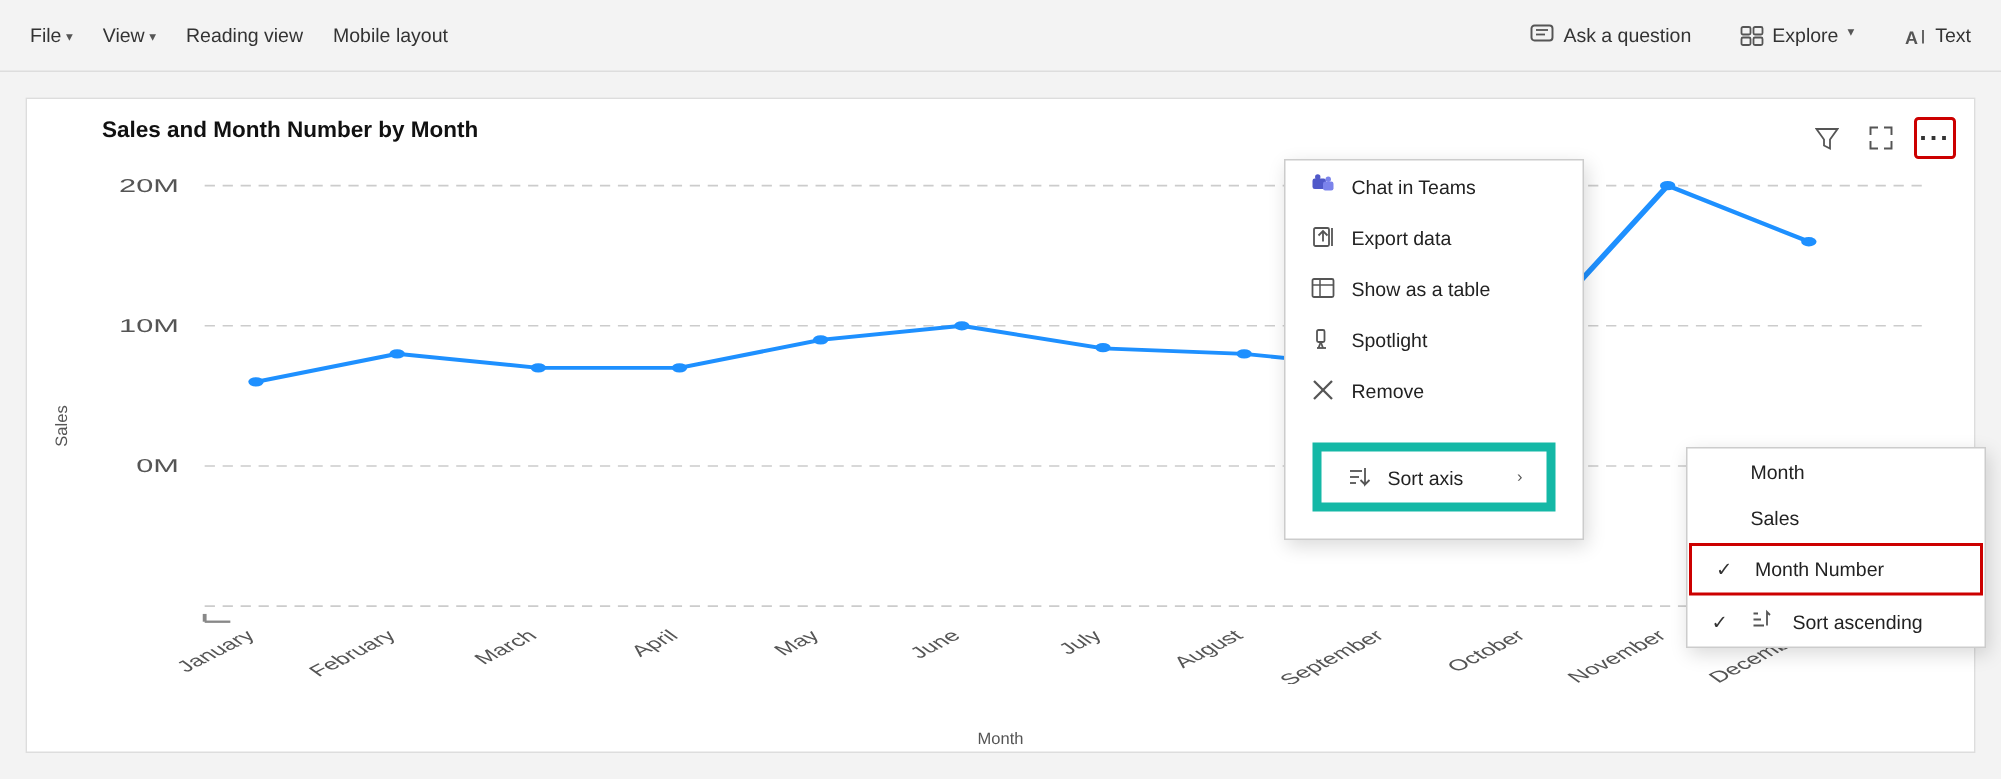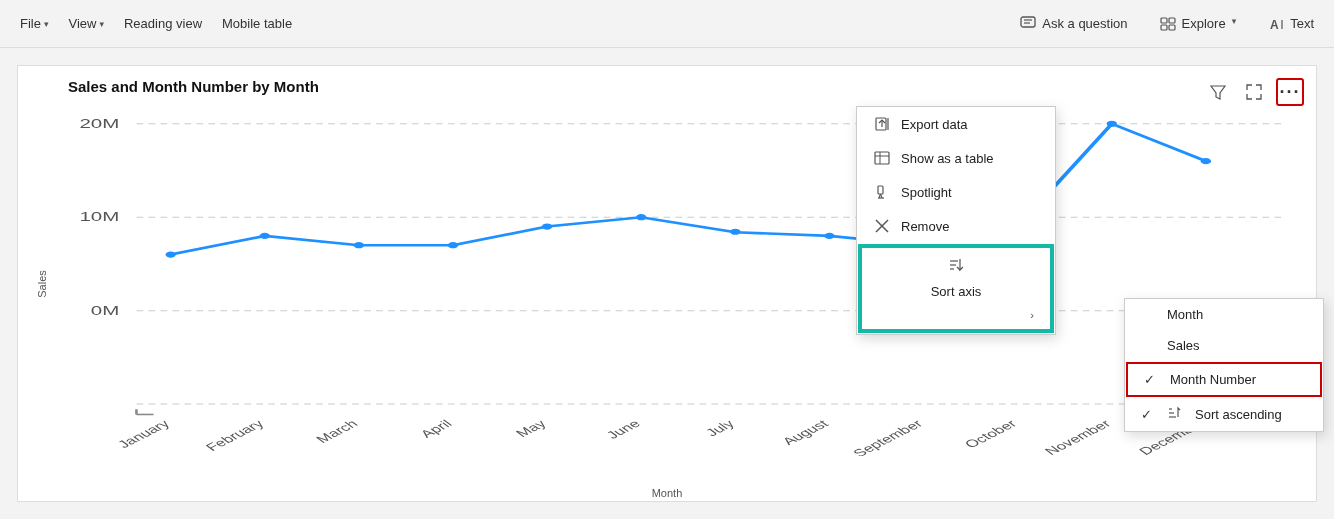--- a/index.html
+++ b/index.html
@@ -221,21 +221,21 @@
       <span class="chevron-down">▾</span>
     </div>
     <div class="topbar-menu-item">
       <span>View</span>
       <span class="chevron-down">▾</span>
     </div>
     <div class="topbar-menu-item">
       <span>Reading view</span>
     </div>
     <div class="topbar-menu-item">
-      <span>Mobile table</span>
+      <span>Mobile layout</span>
     </div>
   </div>
   <div class="topbar-right">
     <div class="topbar-right-item">
       <svg width="16" height="16" viewBox="0 0 16 16" fill="none">
         <rect x="1" y="1" width="14" height="10" rx="2" stroke="#555" stroke-width="1.3" fill="none"></rect>
         <line x1="4" y1="4" x2="12" y2="4" stroke="#555" stroke-width="1.2"></line>
         <line x1="4" y1="7" x2="10" y2="7" stroke="#555" stroke-width="1.2"></line>
       </svg>
       <span>Ask a question</span>
@@ -331,20 +331,31 @@
       <line x1="700" y1="300" x2="690" y2="300" stroke="#888" stroke-width="1.5"></line>
     </svg>
 
     <div class="x-axis-label" style="bottom:2px;">Month</div>
   </div>
 
   <div class="context-menu" style="top: 58px; right: 278px;">
     <div class="menu-item">
       <span class="menu-item-icon">
         <svg width="16" height="16" viewBox="0 0 16 16" fill="none">
+          <rect x="1" y="3" width="9" height="7" rx="1.5" fill="#5059C9"></rect>
+          <rect x="8" y="5" width="7" height="6" rx="1.5" fill="#7B83EB"></rect>
+          <circle cx="11.5" cy="3.5" r="1.8" fill="#7B83EB"></circle>
+          <circle cx="4.5" cy="2" r="1.8" fill="#5059C9"></circle>
+        </svg>
+      </span>
+      <span>Chat in Teams</span>
+    </div>
+    <div class="menu-item">
+      <span class="menu-item-icon">
+        <svg width="16" height="16" viewBox="0 0 16 16" fill="none">
           <rect x="2" y="2" width="10" height="12" rx="1" stroke="#555" stroke-width="1.2" fill="none"></rect>
           <line x1="14" y1="2" x2="14" y2="14" stroke="#555" stroke-width="1.2"></line>
           <polyline points="5,7 8,4 11,7" stroke="#555" stroke-width="1.2" fill="none"></polyline>
           <line x1="8" y1="4" x2="8" y2="11" stroke="#555" stroke-width="1.2"></line>
         </svg>
       </span>
       <span>Export data</span>
     </div>
     <div class="menu-item">
       <span class="menu-item-icon">
@@ -369,21 +380,21 @@
     </div>
     <div class="menu-item">
       <span class="menu-item-icon">
         <svg width="14" height="14" viewBox="0 0 14 14" fill="none">
           <line x1="1" y1="1" x2="13" y2="13" stroke="#555" stroke-width="1.5"></line>
           <line x1="13" y1="1" x2="1" y2="13" stroke="#555" stroke-width="1.5"></line>
         </svg>
       </span>
       <span>Remove</span>
     </div>
-    <div class="menu-item highlighted" style="border:4px solid #14b8a6; margin:1px;flex-direction:column;">
+    <div class="menu-item highlighted" style="border:6px solid #14b8a6; margin:18px;">
       <span class="menu-item-icon">
         <svg width="16" height="16" viewBox="0 0 16 16" fill="none">
           <line x1="2" y1="4" x2="10" y2="4" stroke="#555" stroke-width="1.2"></line>
           <line x1="2" y1="8" x2="8" y2="8" stroke="#555" stroke-width="1.2"></line>
           <line x1="2" y1="12" x2="6" y2="12" stroke="#555" stroke-width="1.2"></line>
           <polyline points="12,2 12,13 15,10" stroke="#555" stroke-width="1.2" fill="none"></polyline>
           <polyline points="12,13 9,10" stroke="#555" stroke-width="1.2" fill="none"></polyline>
         </svg>
       </span>
       <span>Sort axis</span>

